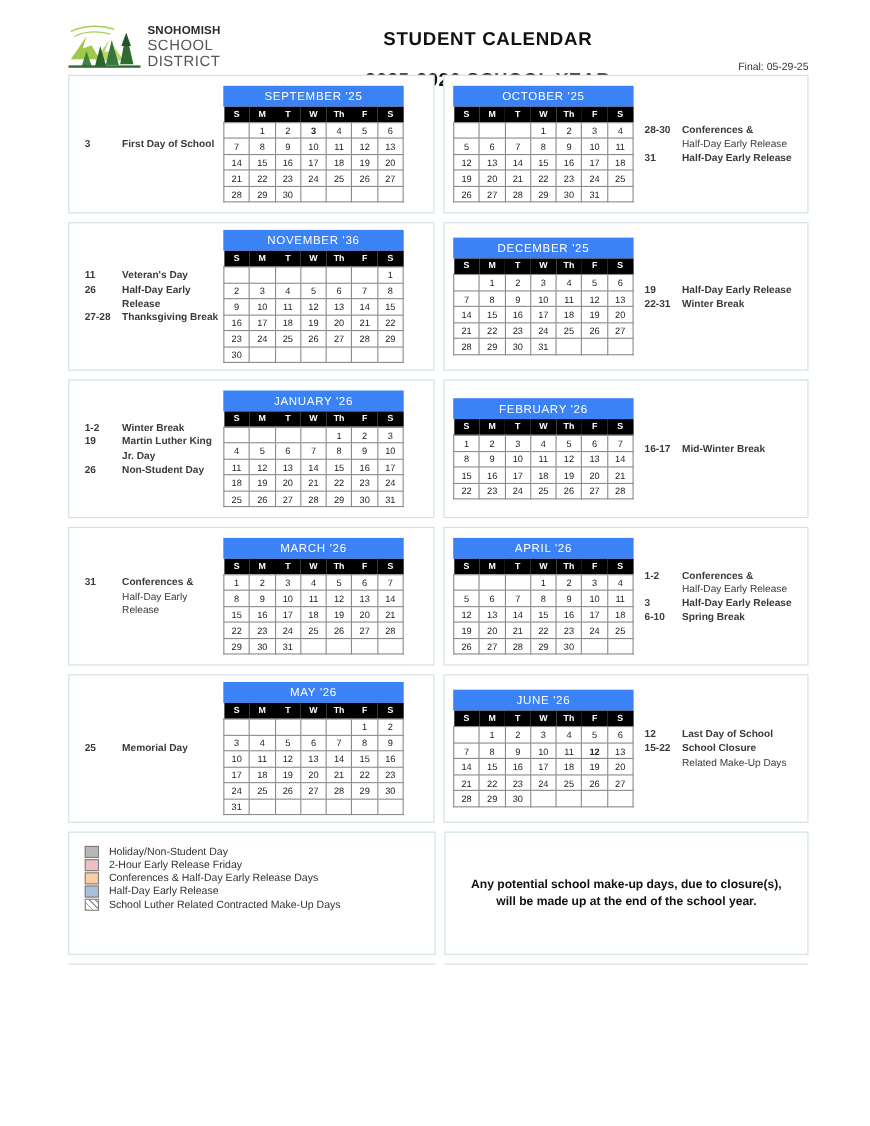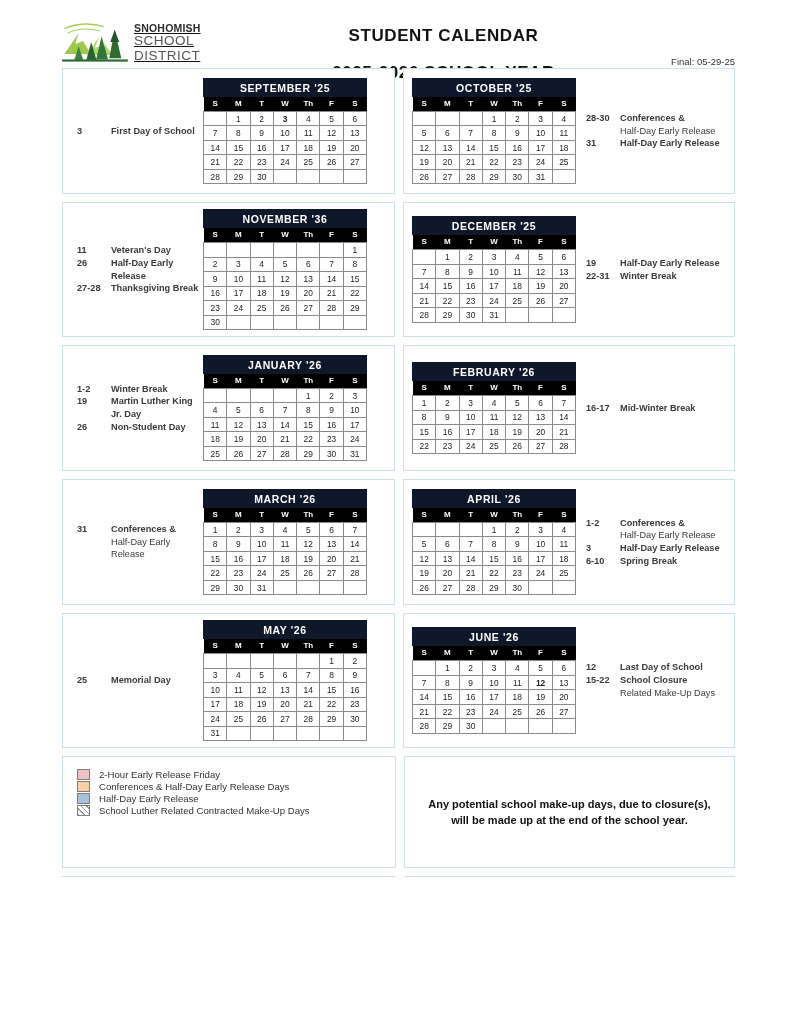--- a/index.html
+++ b/index.html
@@ -8,21 +8,21 @@
     width: 791px; height: 1024px;
     background: #ffffff;
     font-family: "Liberation Sans", sans-serif;
     color: #111;
     overflow: hidden;
   }
   .page { position: relative; width: 791px; height: 1024px; padding: 0; }
 
   
   .header { display: flex; align-items: flex-start; padding: 20px 56px 0 62px; height: 68px; }
-  .logo-wrap { display: flex; align-items: center; gap: 6px; width: 210px; flex: 0 0 auto; text-decoration: underline; }
+  .logo-wrap { display: flex; align-items: center; gap: 6px; width: 210px; flex: 0 0 auto; }
   .logo-art { width: 66px; height: 46px; flex: 0 0 auto; }
   .logo-text { display: flex; flex-direction: column; line-height: 1.05; }
   .logo-l1 { font-size: 10.5px; font-weight: bold; letter-spacing: .2px; color: #2b2b2b; }
   .logo-l2 { font-size: 13.5px; color: #555; letter-spacing: .5px; }
   .logo-l3 { font-size: 13.5px; color: #555; letter-spacing: .5px; }
   .title-block { flex: 1; text-align: center; margin-top: 6px; }
   .title-1 { font-size: 17px; font-weight: bold; letter-spacing: .6px; }
   .title-2 { font-size: 17px; font-weight: bold; letter-spacing: .6px; margin-top: 17px; }
   .final-note { width: 120px; flex: 0 0 auto; text-align: right; font-size: 9.5px; color: #333; margin-top: 36px; }
 
@@ -43,22 +43,22 @@
   .notes { font-size: 9.2px; color: #3a3a3a; line-height: 1.38; width: 132px; flex: 0 0 auto; }
   .notes.lt { padding-left: 6px; }
   .notes.rt { padding-left: 10px; width: 150px; }
   .note-line { display: flex; font-weight: bold; }
   .note-date { width: 34px; flex: 0 0 auto; }
   .note-label { flex: 1; }
   .note-cont { padding-left: 34px; }
 
   .month { width: 164px; flex: 0 0 auto; }
   .month-title {
-    background: #0f172a; color: #fff; text-align: center;
-    font-size: 10.5px; font-weight: bold; letter-spacing: .6px;
+    background: #3b82f6; color: #fff; text-align: center;
+    font-size: 10.5px; font-weight: normal; letter-spacing: .6px;
     padding: 4px 0 3px;
   }
   table.cal { border-collapse: collapse; width: 100%; table-layout: fixed; }
   table.cal th {
     background: #000; color: #fff; font-size: 8px; font-weight: bold;
     padding: 2px 0 3px; text-align: center;
   }
   table.cal td {
     border: 1px solid #8a8a8a;
     height: 14.5px; width: 14.28%;
@@ -902,20 +902,24 @@
             </div>
             <div class="note-cont">Related Make-Up Days</div>
           </div>
         </div>
       </div>
     </div>
 
   <div class="bottom-row">
     <div class="legend-panel" id="legend">
         <div class="legend-item">
+          <span class="sw sw-holiday"></span>
+          <span class="legend-label">Holiday/Non-Student Day</span>
+        </div>
+        <div class="legend-item">
           <span class="sw sw-pink"></span>
           <span class="legend-label">2-Hour Early Release Friday</span>
         </div>
         <div class="legend-item">
           <span class="sw sw-orange"></span>
           <span class="legend-label">Conferences &amp; Half-Day Early Release Days</span>
         </div>
         <div class="legend-item">
           <span class="sw sw-blue"></span>
           <span class="legend-label">Half-Day Early Release</span>

